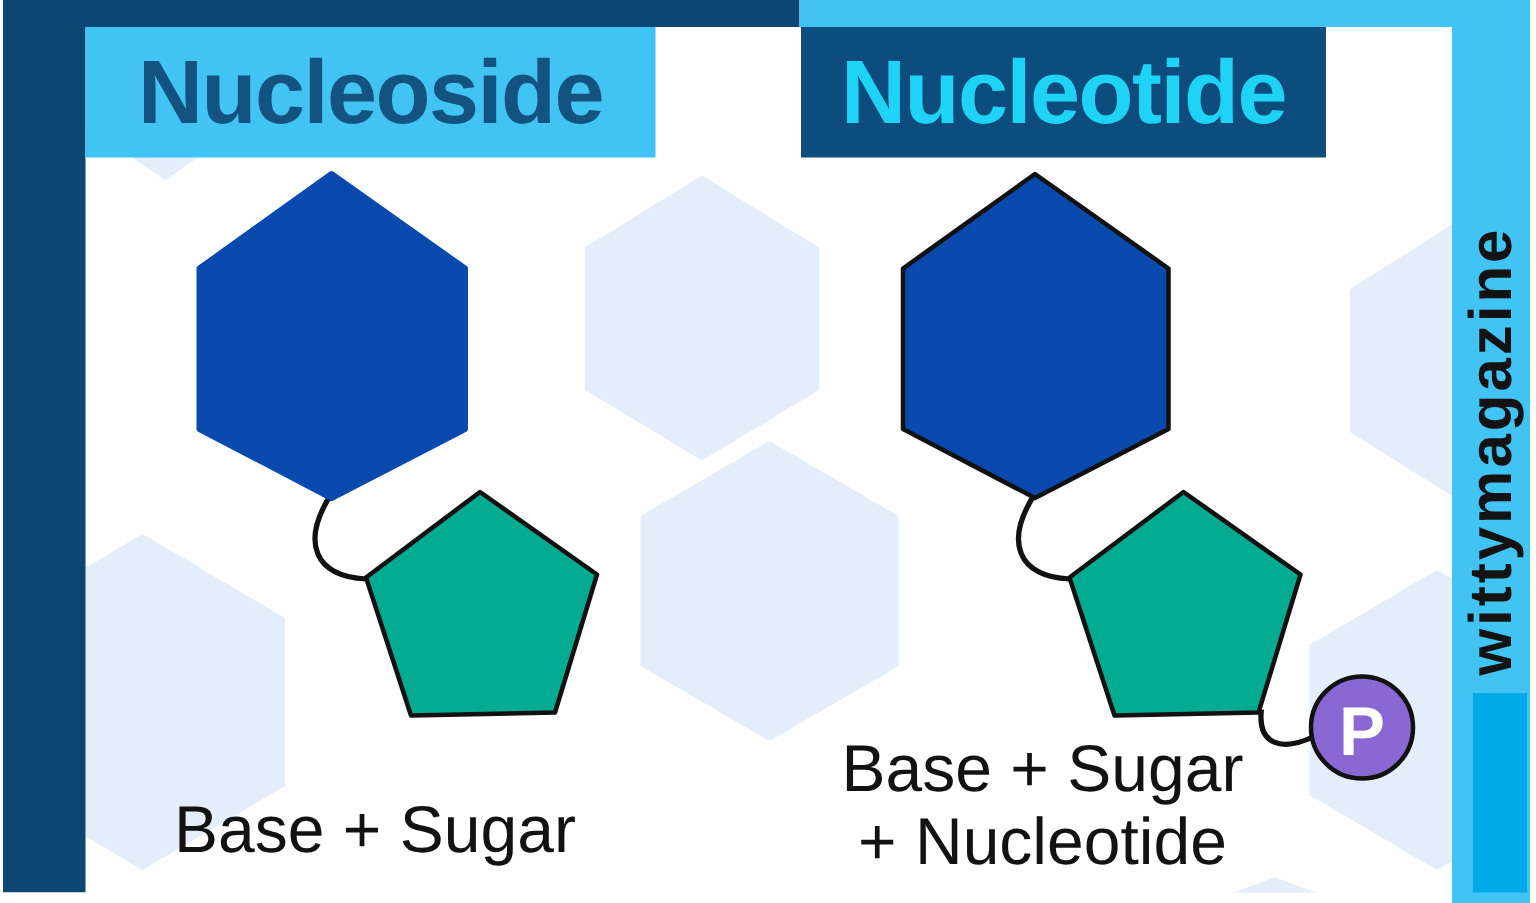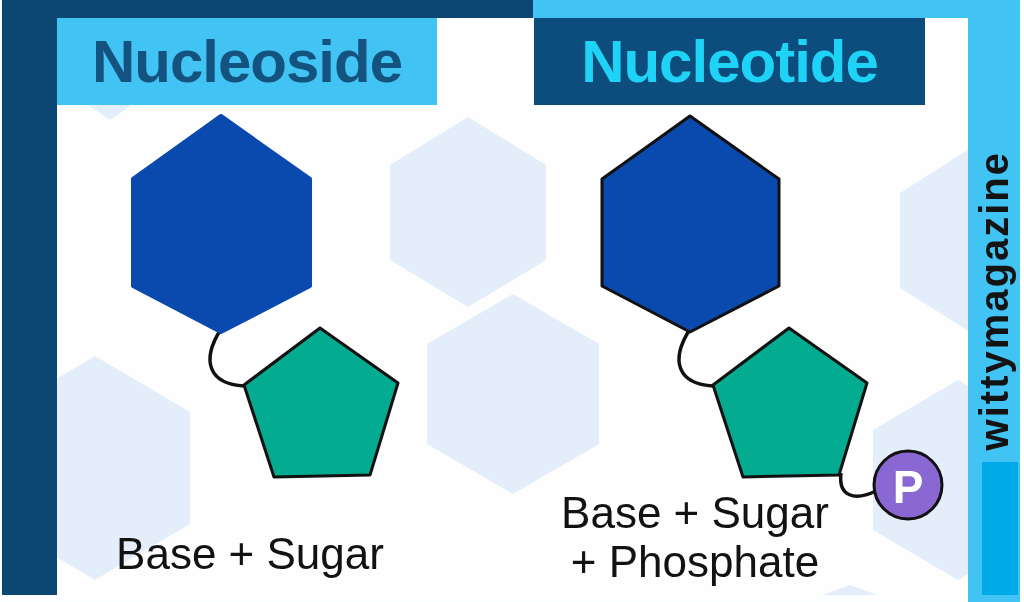--- a/index.html
+++ b/index.html
@@ -16,21 +16,21 @@
   .bottom-strip{position:absolute;left:0;top:595px;width:968px;height:7px;background:#fdfeff;}
 
   
   .content-bg{position:absolute;left:57px;top:105px;width:911px;height:490px;background:#fefefe;}
   .shape-layer{position:absolute;left:0;top:0;width:1024px;height:602px;}
 
   
   .header-box{position:absolute;top:18px;height:87px;display:flex;align-items:center;justify-content:center;
     font-weight:bold;font-size:60px;letter-spacing:-1px;}
   .header-left{left:57px;width:380px;background:#41c3f4;color:#14537f;}
-  .header-right{left:534px;width:391px;background:#0d4d7d;color:#1fd3f6;}
+  .header-right{left:534px;width:350px;background:#0d4d7d;color:#1fd3f6;}
 
   
   .formula{position:absolute;color:#121212;font-size:44px;line-height:49px;text-align:center;}
   .formula-left{left:60px;top:529px;width:380px;}
   .formula-right{left:520px;top:488px;width:350px;}
 
   
   .watermark-wrap{position:absolute;left:968px;top:0;width:52px;height:602px;display:flex;align-items:center;justify-content:center;}
   .watermark{writing-mode:vertical-rl;transform:rotate(180deg);font-size:40px;font-weight:600;letter-spacing:2px;color:#131313;}
 </style>
@@ -83,20 +83,20 @@
   </div>
   <div class="header-box header-right">
     <span>Nucleotide</span>
   </div>
 
   <div class="formula formula-left">
     <div>Base + Sugar</div>
   </div>
   <div class="formula formula-right">
     <div>Base + Sugar</div>
-    <div>+ Phosphate</div>
+    <div>+ Nucleotide</div>
   </div>
 
   <div class="watermark-wrap">
     <span class="watermark">wittymagazine</span>
   </div>
 
 </div>
 
 </body></html>

